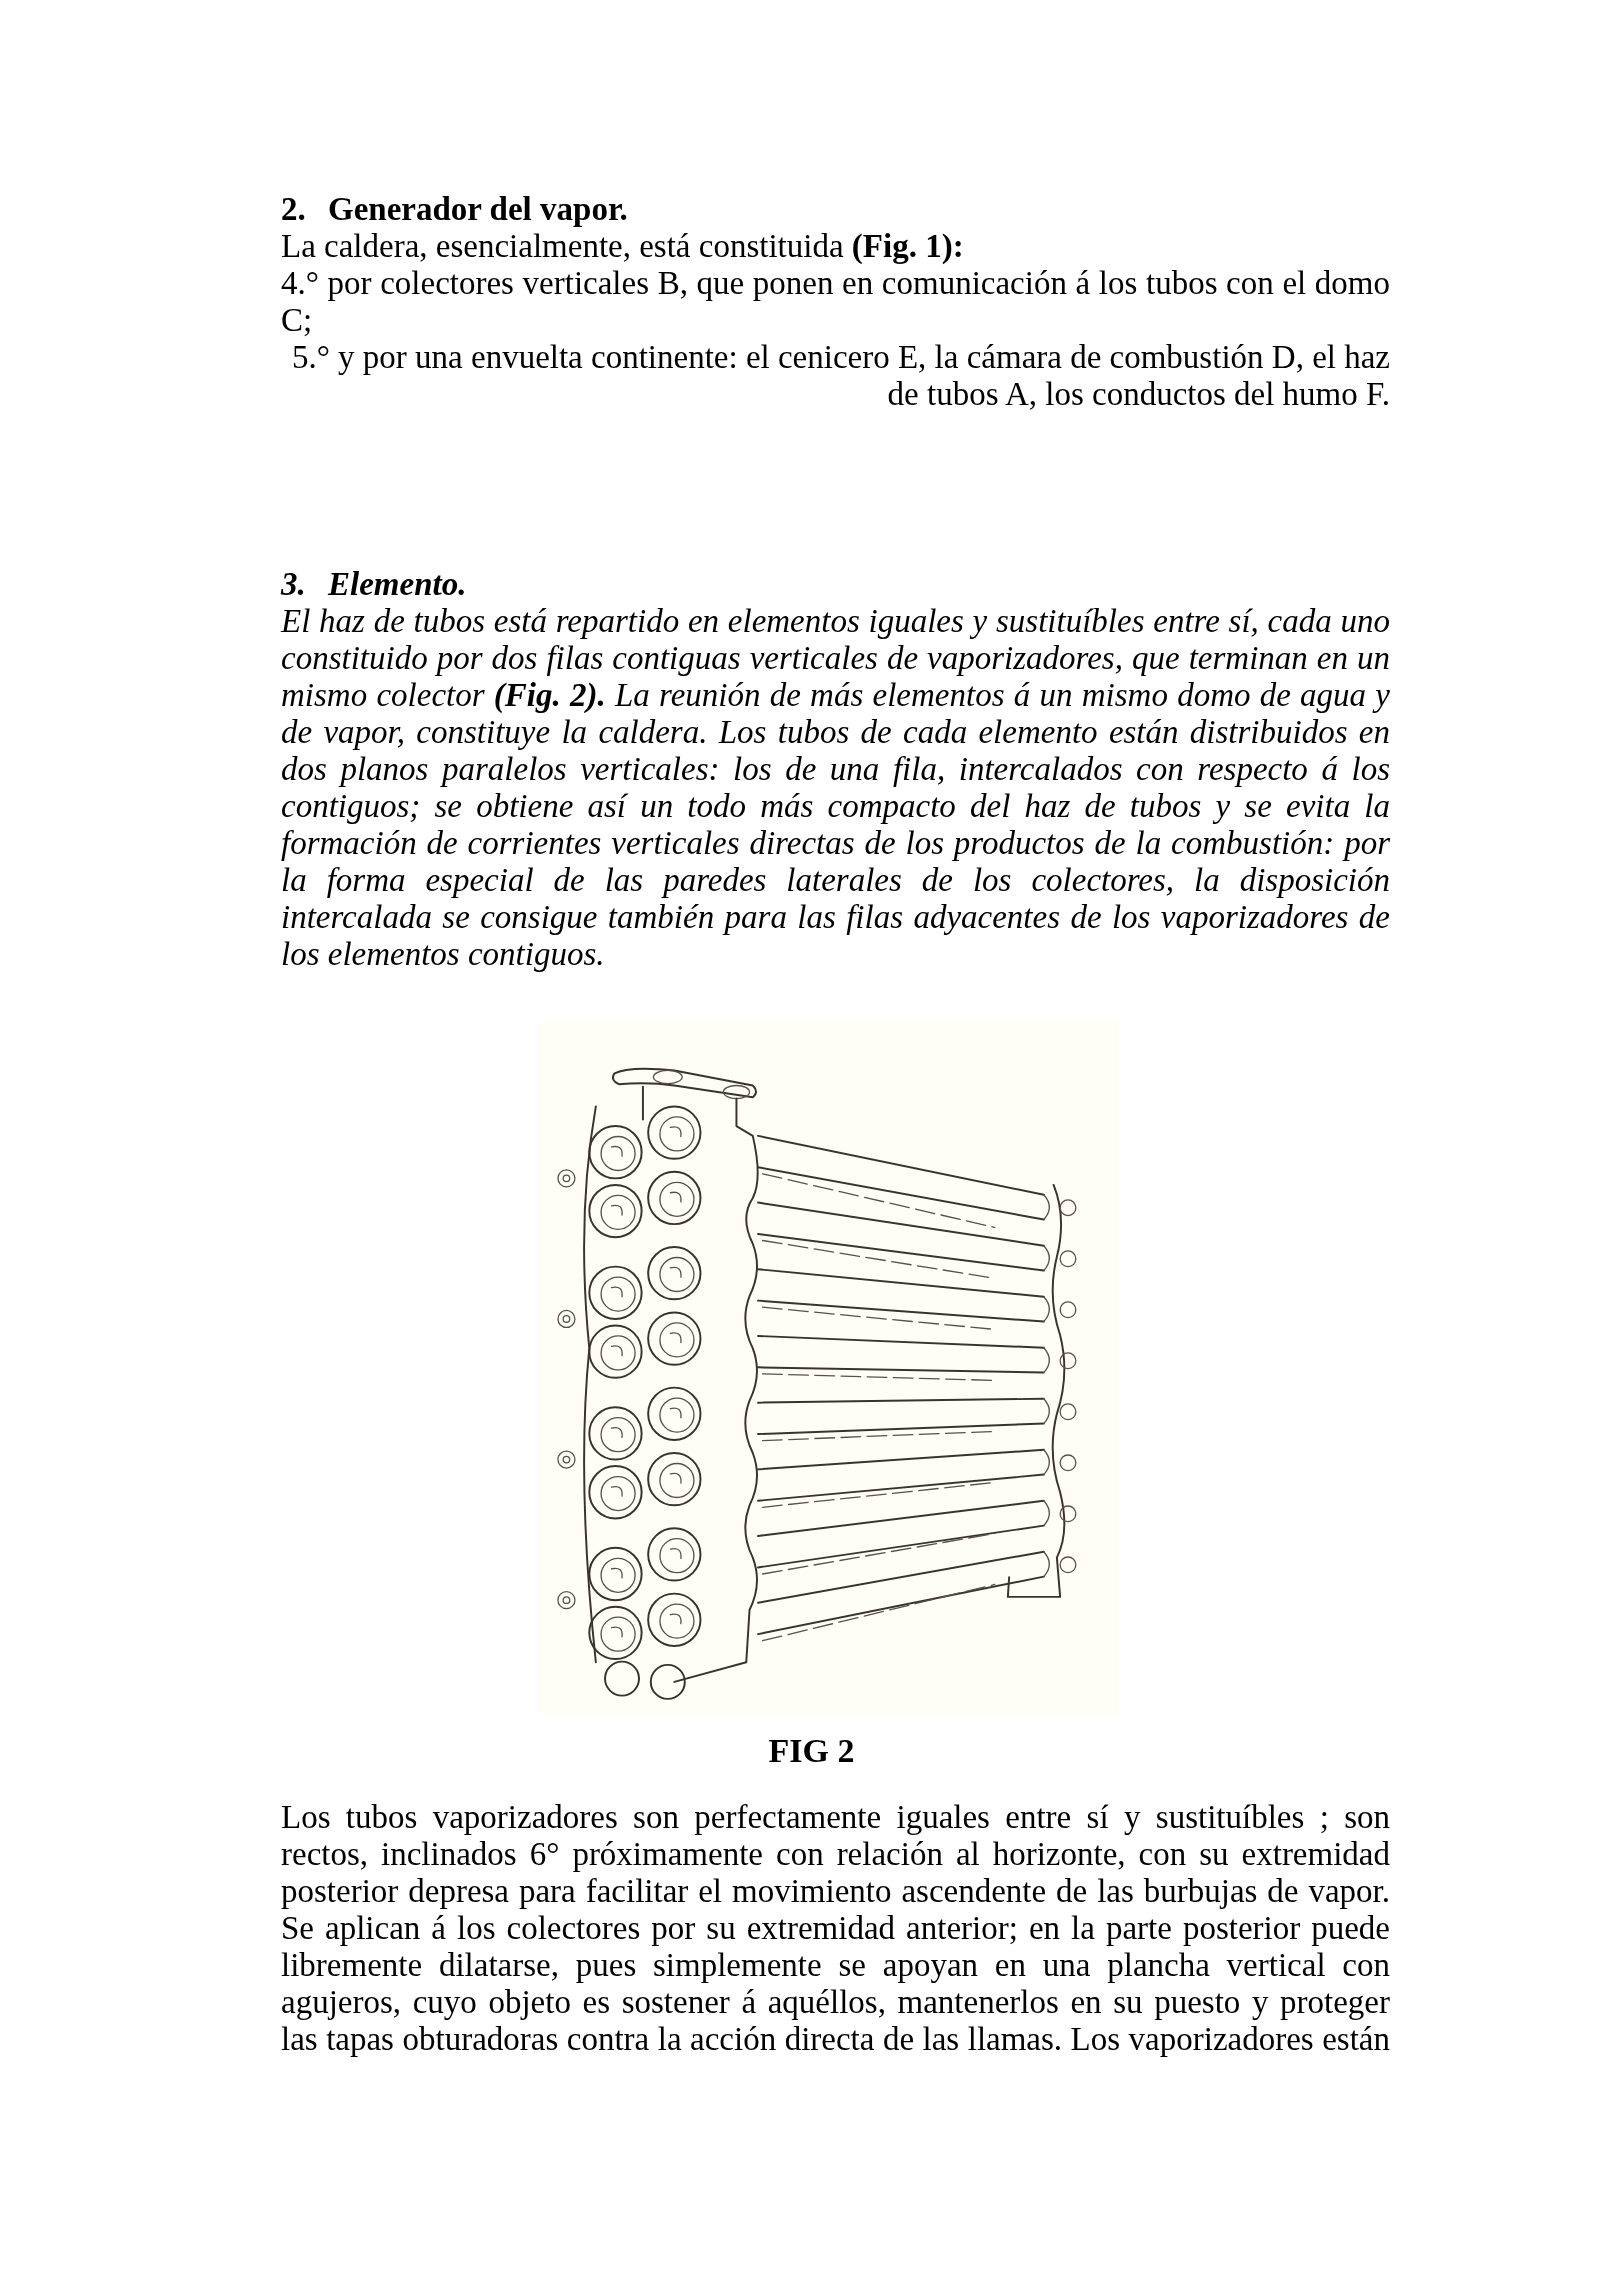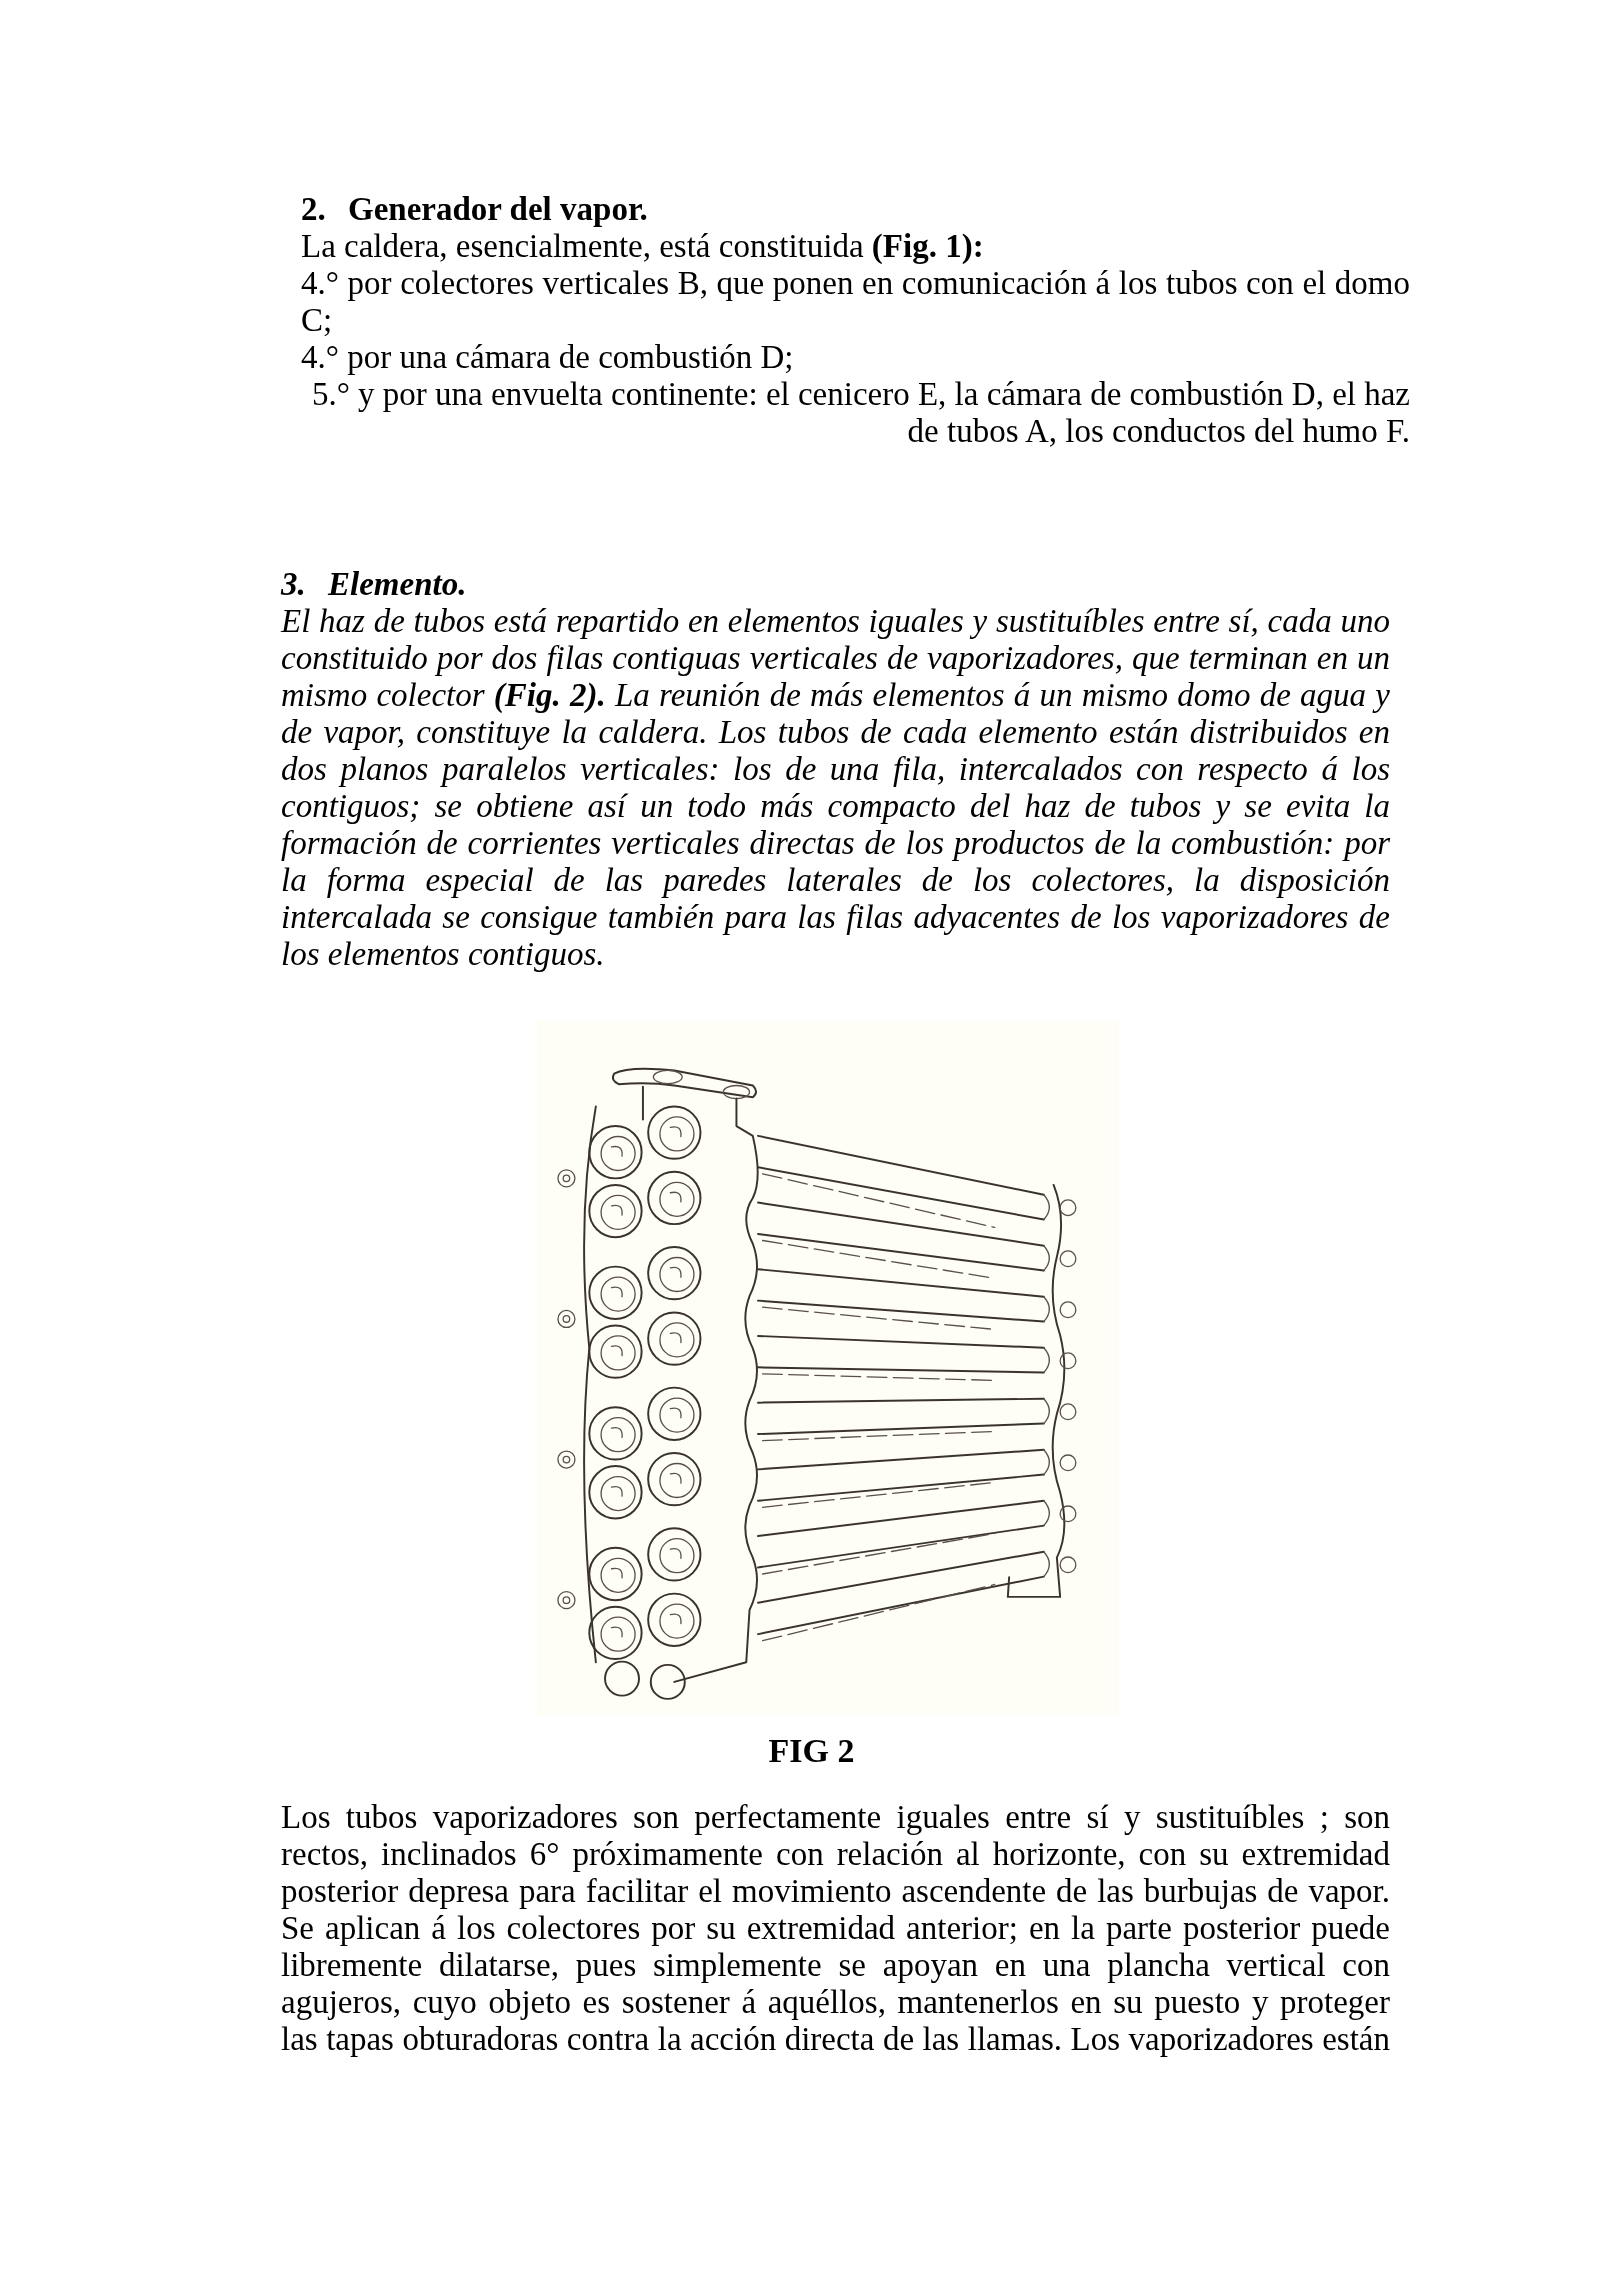--- a/index.html
+++ b/index.html
@@ -6,21 +6,21 @@
   body { width: 1623px; height: 2295px; position: relative; overflow: hidden;
          font-family: "Liberation Serif", "DejaVu Serif", serif; color: #000; }
   .page { position: absolute; left: 0; top: 0; width: 1623px; height: 2295px; background: #fff; }
   .block { position: absolute; left: 281px; width: 1109px; font-size: 33px; line-height: 37px; }
   .heading { font-weight: bold; white-space: nowrap; }
   .heading .num { display: inline-block; width: 47px; }
   .line { display: block; white-space: nowrap; }
   .para { text-align: justify; }
   .para.cont { text-align-last: justify; }
   b { font-weight: bold; }
-  #sec2 { top: 191px; margin-left: 20px; }
+  #sec2 { top: 191px; }
   #sec3 { top: 566px; font-style: italic; }
   #sec4 { top: 1799px; }
   .figure { position: absolute; left: 537px; top: 1021px; width: 582px; height: 694px;
             background: #fefdf6; }
   .figure svg { width: 100%; height: 100%; display: block; }
   .caption { position: absolute; left: 0; width: 1623px; top: 1734px; text-align: center;
              font-weight: bold; font-size: 34px; line-height: 33px; }
   .fig-stroke { fill: none; stroke: #3a332c; stroke-width: 3; stroke-linecap: round; stroke-linejoin: round; }
   .fig-stroke.thin { stroke-width: 2; stroke: #5a5048; }
 </style>
@@ -28,21 +28,20 @@
 <body>
 
 <div class="page">
 
   <div class="block" id="sec2">
     <div class="heading">
       <span class="num">2.</span><span>Generador del vapor.</span>
     </div>
     <div class="line"><span>La caldera, esencialmente, está constituida </span><b>(Fig. 1):</b></div>
     <div class="para">4.° por colectores verticales B, que ponen en comunicación á los tubos con el domo C;</div>
-    <div class="para">4.° por una cámara de combustión D;</div>
     <div class="para" style="text-align:right">5.° y por una envuelta continente: el cenicero E, la cámara de combustión D, el haz de tubos A, los conductos del humo F.</div>
   </div>
 
   <div class="block" id="sec3">
     <div class="heading">
       <span class="num">3.</span><span>Elemento.</span>
     </div>
     <div class="para"><span>El haz de tubos está repartido en elementos iguales y sustituíbles entre sí, cada uno constituido por dos filas contiguas verticales de vaporizadores, que terminan en un mismo colector </span><b>(Fig. 2).</b><span> La reunión de más elementos á un mismo domo de agua y de vapor, constituye la caldera. Los tubos de cada elemento están distribuidos en dos planos paralelos verticales: los de una fila, intercalados con respecto á los contiguos; se obtiene así un todo más compacto del haz de tubos y se evita la formación de corrientes verticales directas de los productos de la combustión: por la forma especial de las paredes laterales de los colectores, la disposición intercalada se consigue también para las filas adyacentes de los vaporizadores de los elementos contiguos.</span></div>
   </div>
 

